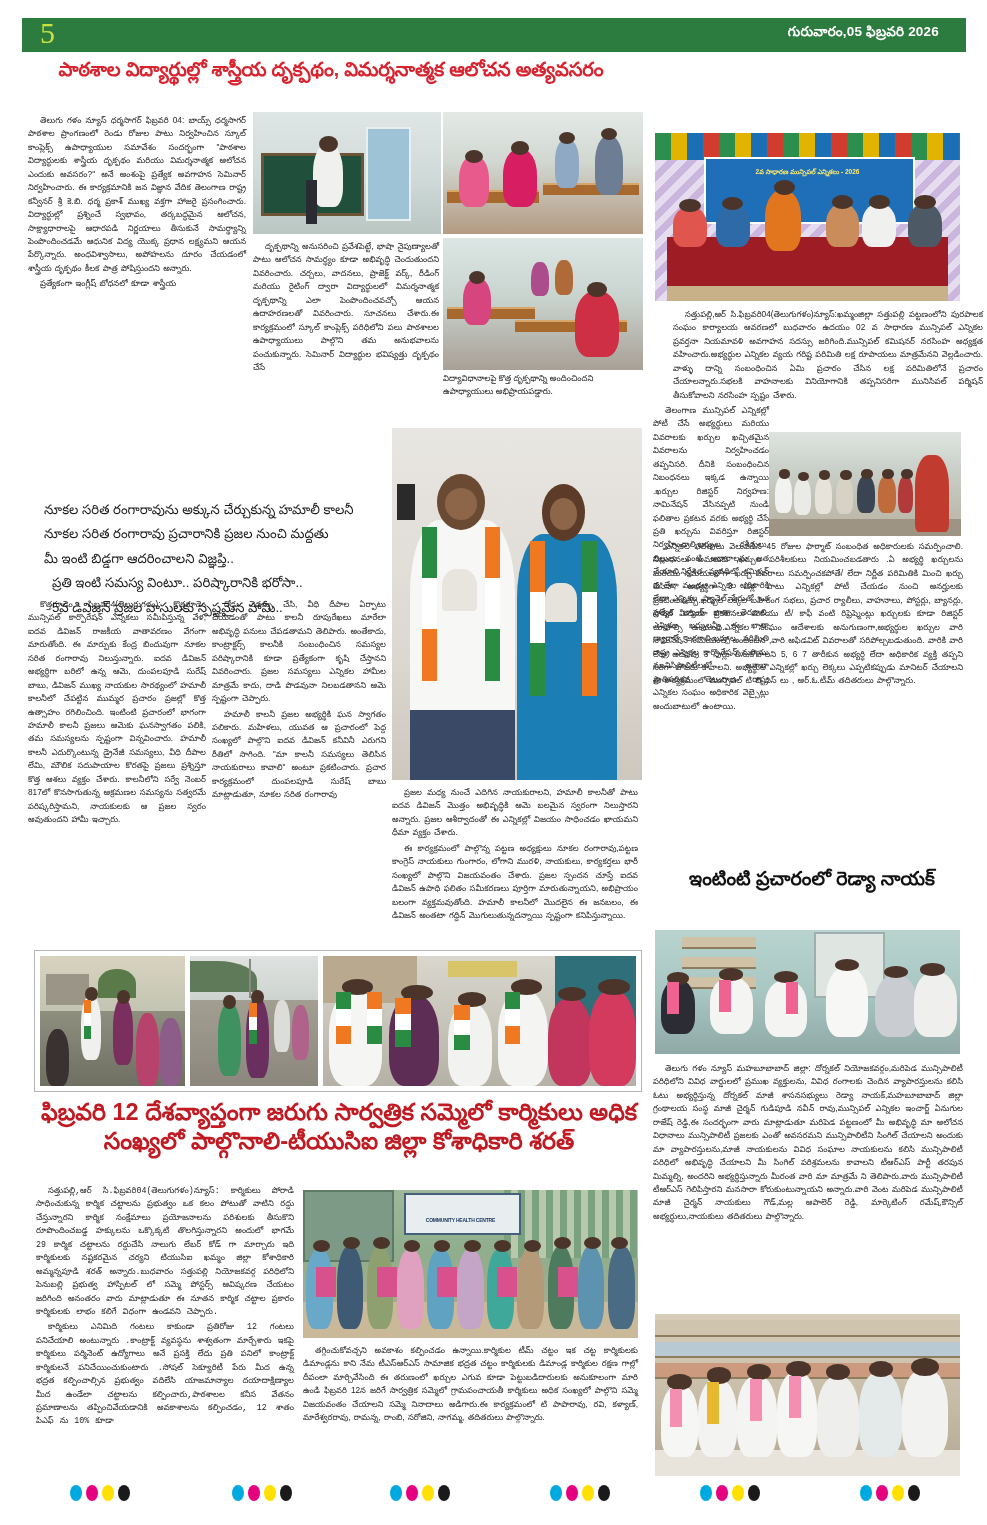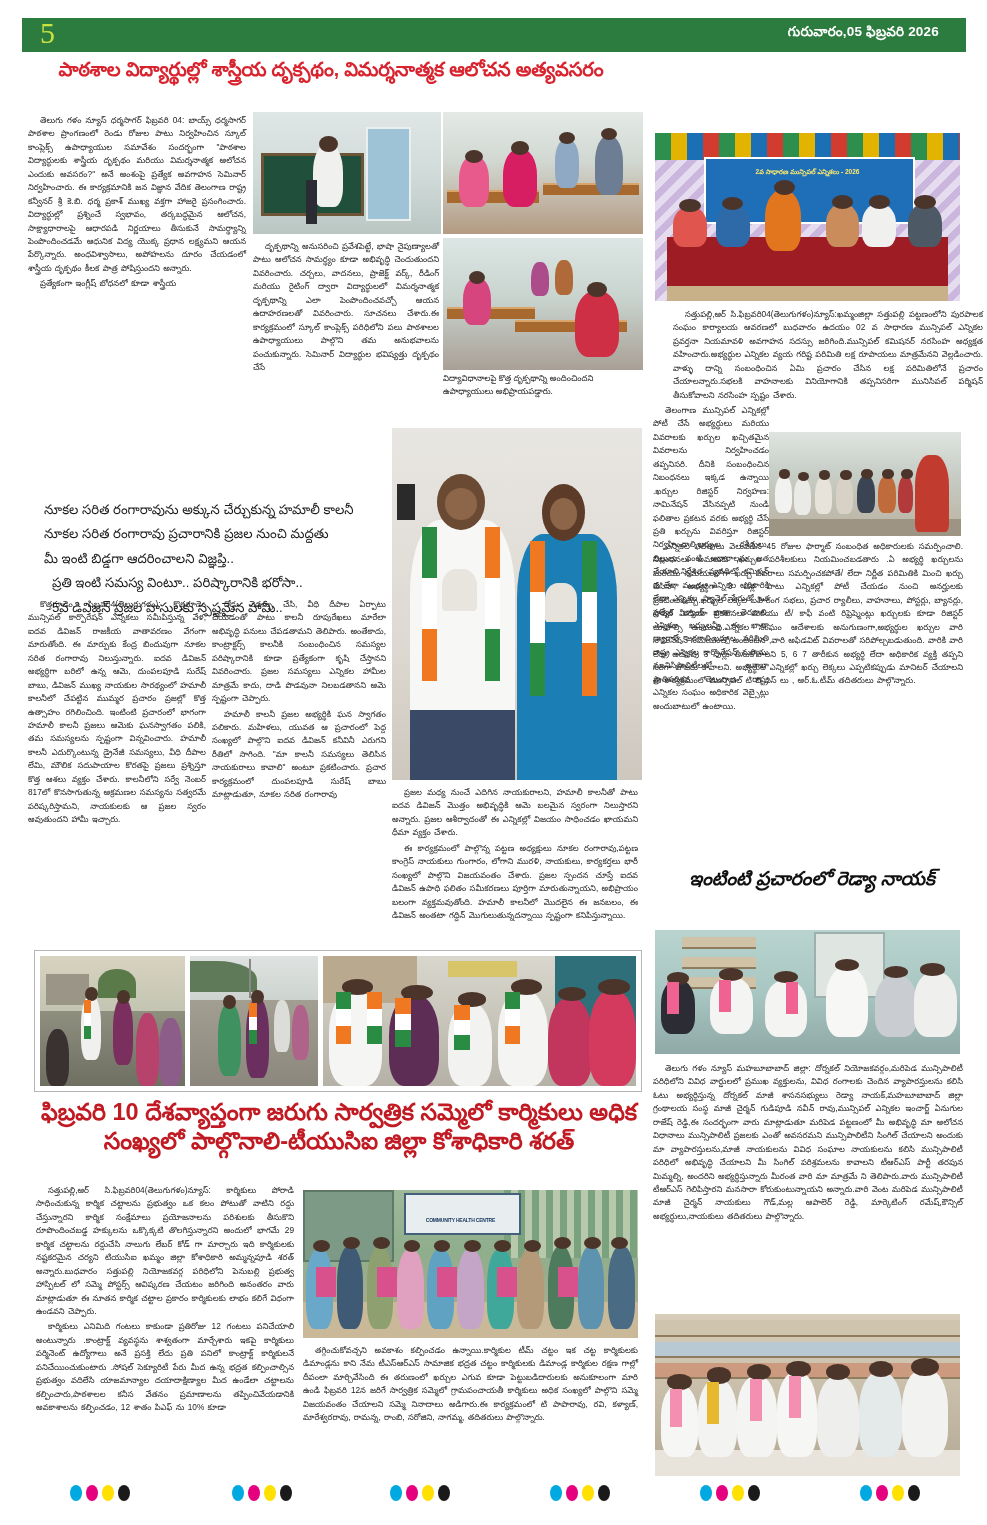--- a/index.html
+++ b/index.html
@@ -17,21 +17,21 @@
   .hl-orange{color:#e8491d;font-weight:bold;line-height:1.3;text-align:center;}
   .hl-black{color:#111;font-weight:bold;line-height:1.2;text-align:center;}
   .hl-blue{color:#c11a22;font-weight:bold;line-height:1.25;text-align:center;}
 
   
   #hd-main{position:absolute;left:26px;top:58px;width:610px;font-size:19.5px;text-align:center;}
   #hd-sub{position:absolute;left:26px;top:88px;width:330px;font-size:21px;color:#1a1a1a;font-weight:bold;text-align:center;}
 
   
   #hd-right1{position:absolute;left:652px;top:62px;width:320px;font-size:17px;}
-  #hd-right2{position:absolute;left:652px;top:868px;width:320px;font-size:19px;font-style:italic;}
+  #hd-right2{position:absolute;left:652px;top:868px;width:320px;font-size:19px;}
 
   
   #hd-okka{position:absolute;left:44px;top:440px;width:330px;font-size:25px;text-align:left;}
   .okka-line{font-size:13.2px;color:#1a1a1a;line-height:1.85;white-space:nowrap;}
   #okka-lines{position:absolute;left:44px;top:470px;width:345px;}
 
   
   #hd-strike{position:absolute;left:34px;top:1098px;width:610px;font-size:23.5px;}
 
   
@@ -311,23 +311,23 @@
     <div style="position:absolute;left:42%;top:38%;width:5%;height:34%;background:linear-gradient(180deg,#f07820 0 33%,#fff 33% 66%,#2a8c43 66% 100%);"></div>
     <div class="p" style="left:56%;top:26%;width:16%;height:74%;background:#f4f4f2;"></div>
     <div class="hd" style="left:60%;top:18%;width:10%;height:12%;"></div>
     <div style="position:absolute;left:58%;top:28%;width:5%;height:40%;background:linear-gradient(180deg,#2a8c43 0 33%,#fff 33% 66%,#f07820 66% 100%);"></div>
     <div class="p" style="left:72%;top:32%;width:14%;height:68%;background:#c2355c;"></div>
     <div class="hd" style="left:75%;top:24%;width:9%;height:11%;"></div>
     <div class="p" style="left:85%;top:26%;width:15%;height:74%;background:#d33a5e;"></div>
     <div class="hd" style="left:88%;top:18%;width:10%;height:12%;"></div>
   </div>
 
-  <div id="hd-strike" class="hl-blue">ఫిబ్రవరి 10 దేశవ్యాప్తంగా జరుగు సార్వత్రిక సమ్మెలో కార్మికులు అధిక సంఖ్యలో పాల్గొనాలి-టీయుసిఐ జిల్లా కోశాధికారి శరత్</div>
-
-  <div class="col" style="left:36px;top:1184px;width:258px;">
+  <div id="hd-strike" class="hl-blue">ఫిబ్రవరి 12 దేశవ్యాప్తంగా జరుగు సార్వత్రిక సమ్మెలో కార్మికులు అధిక సంఖ్యలో పాల్గొనాలి-టీయుసిఐ జిల్లా కోశాధికారి శరత్</div>
+
+  <div class="col" style="left:36px;top:1184px;width:258px;font-family:Liberation Mono, monospace;">
     <p>సత్తుపల్లి,ఆర్ సి.ఫిబ్రవరి04(తెలుగుగళం)న్యూస్: కార్మికులు పోరాడి సాధించుకున్న కార్మిక చట్టాలను ప్రభుత్వం ఒక కలం పోటుతో వాటిని రద్దు చేస్తున్నారని కార్మిక సంక్షేమాలు ప్రయోజనాలను పరిశులకు తీసుకొని రూపొందించబడ్డ హక్కులను ఒక్కొక్కటి తొలగిస్తున్నారని అందులో భాగమే 29 కార్మిక చట్టాలను రద్దుచేసి నాలుగు లేబర్ కోడ్ గా మార్చారు ఇది కార్మికులకు నష్టకరమైన చర్యని టియుసిఐ ఖమ్మం జిల్లా కోశాధికారి అమ్మన్నపూడి శరత్ అన్నారు.బుధవారం సత్తుపల్లి నియోజకవర్గ పరిధిలోని పెనుబల్లి ప్రభుత్వ హాస్పిటల్ లో సమ్మె పోస్టర్స్ ఆవిష్కరణ చేయటం జరిగింది అనంతరం వారు మాట్లాడుతూ ఈ నూతన కార్మిక చట్టాల ప్రకారం కార్మికులకు లాభం కలిగే విధంగా ఉండవని చెప్పారు.</p>
     <p>కార్మికులు ఎనిమిది గంటలు కాకుండా ప్రతిరోజు 12 గంటలు పనిచేయాలి అంటున్నారు .కాంట్రాక్ట్ వ్యవస్థను శాశ్వతంగా మార్చేశారు ఇకపై కార్మికులు పర్మినెంట్ ఉద్యోగాలు అనే ప్రసక్తి లేదు ప్రతి పనిలో కాంట్రాక్ట్ కార్మికులనే పనిచేయించుకుంటారు .సోషల్ సెక్యూరిటీ పేరు మీద ఉన్న భద్రత కల్పించాల్సిన ప్రభుత్వం వదిలేసి యాజమాన్యాల దయాదాక్షిణ్యాల మీద ఉండేలా చట్టాలను కల్పించారు,పాఠశాలల కనీస వేతనం ప్రమాణాలను తప్పించివేయడానికి అవకాశాలను కల్పించడం, 12 శాతం పిఎఫ్ ను 10% కూడా</p>
   </div>
 
   <div class="ph" style="left:303px;top:1190px;width:335px;height:148px;">
     <div class="wall" style="background:linear-gradient(180deg,#9fb89a 0%,#8fae8c 42%,#b6a98c 100%);"></div>
     <div style="position:absolute;left:0;top:0;width:26%;height:46%;background:#7d9a86;border:2px solid #5e7a66;"></div>
     <div style="position:absolute;left:60%;top:0;width:40%;height:46%;background:repeating-linear-gradient(90deg,#7ba27e 0 7px,#b7c8ab 7px 14px);"></div>
     <div style="position:absolute;left:30%;top:2%;width:34%;height:26%;background:#e8eef0;border:2px solid #44607a;"></div>
     <div style="position:absolute;left:30%;top:18%;width:34%;text-align:center;color:#14325c;font-size:5px;font-weight:bold;letter-spacing:-.2px;">COMMUNITY HEALTH CENTRE</div>

